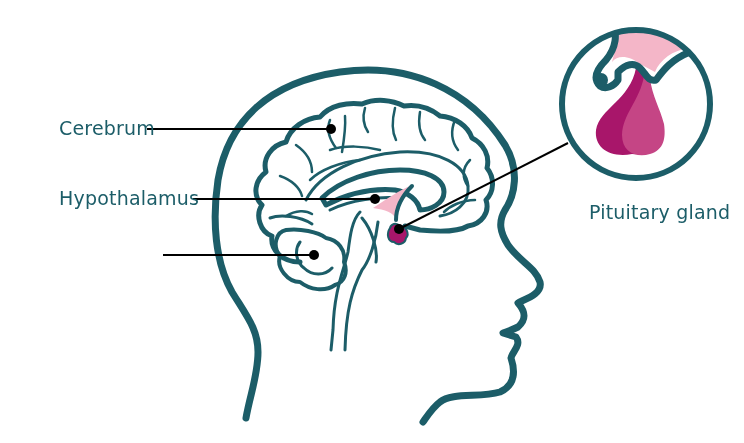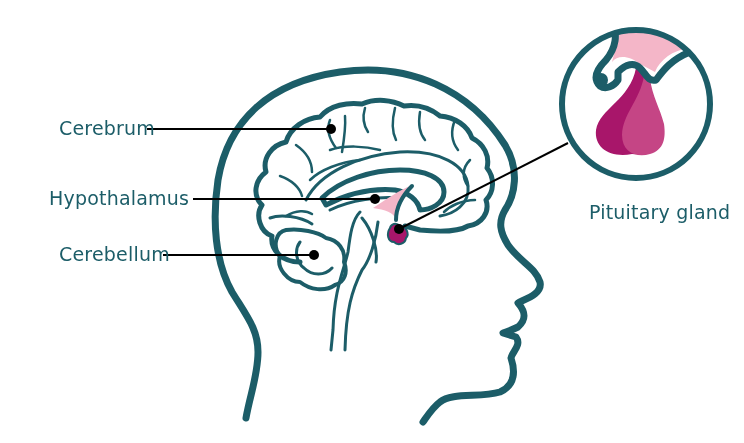--- a/index.html
+++ b/index.html
@@ -79,16 +79,15 @@
       <path d="M620 30 L 690 20 L 690 48 C 672 50, 660 60, 655 72 L 640 64 C 630 56, 618 54, 612 62 Z" fill="#f4b6c8"></path>
       <path d="M636 68 C 630 100, 600 108, 596 130 C 594 148, 610 158, 632 154 C 650 156, 664 148, 662 130 C 660 110, 650 96, 648 72 Z" fill="#a8166a"></path>
       <path d="M644 76 C 640 100, 622 115, 622 135 C 622 152, 636 158, 650 154 C 664 150, 666 138, 664 124 C 660 108, 652 96, 650 78 Z" fill="#c54585"></path>
       <path d="M612 22 C 618 34, 616 48, 606 60 C 598 68, 592 78, 600 86 C 606 90, 614 86, 618 80 L 618 72 C 626 64, 634 62, 640 68 C 646 74, 648 82, 656 80 C 662 72, 670 60, 690 52" fill="none" stroke="#1c5d68" stroke-width="7" stroke-linecap="round" stroke-linejoin="round"></path>
       <circle cx="601" cy="80" r="7" fill="#1c5d68"></circle>
     </g>
     <circle cx="636" cy="104" r="74" fill="none" stroke="#1c5d68" stroke-width="6"></circle>
   </svg>
 
   <div class="label" style="left:30px; top:117px;">Cerebrum</div>
-  <div class="label" style="left:20px; top:187px;text-align:center;">Hypothalamus</div>
-  <div class="label" style="left:30px; top:243px;">Cerebellum</div>
+  <div class="label" style="left:30px; top:187px;text-align:center;">Hypothalamus</div>
   <div class="label" style="left:560px; top:201px;">Pituitary gland</div>
 </div>
 
 </body></html>

